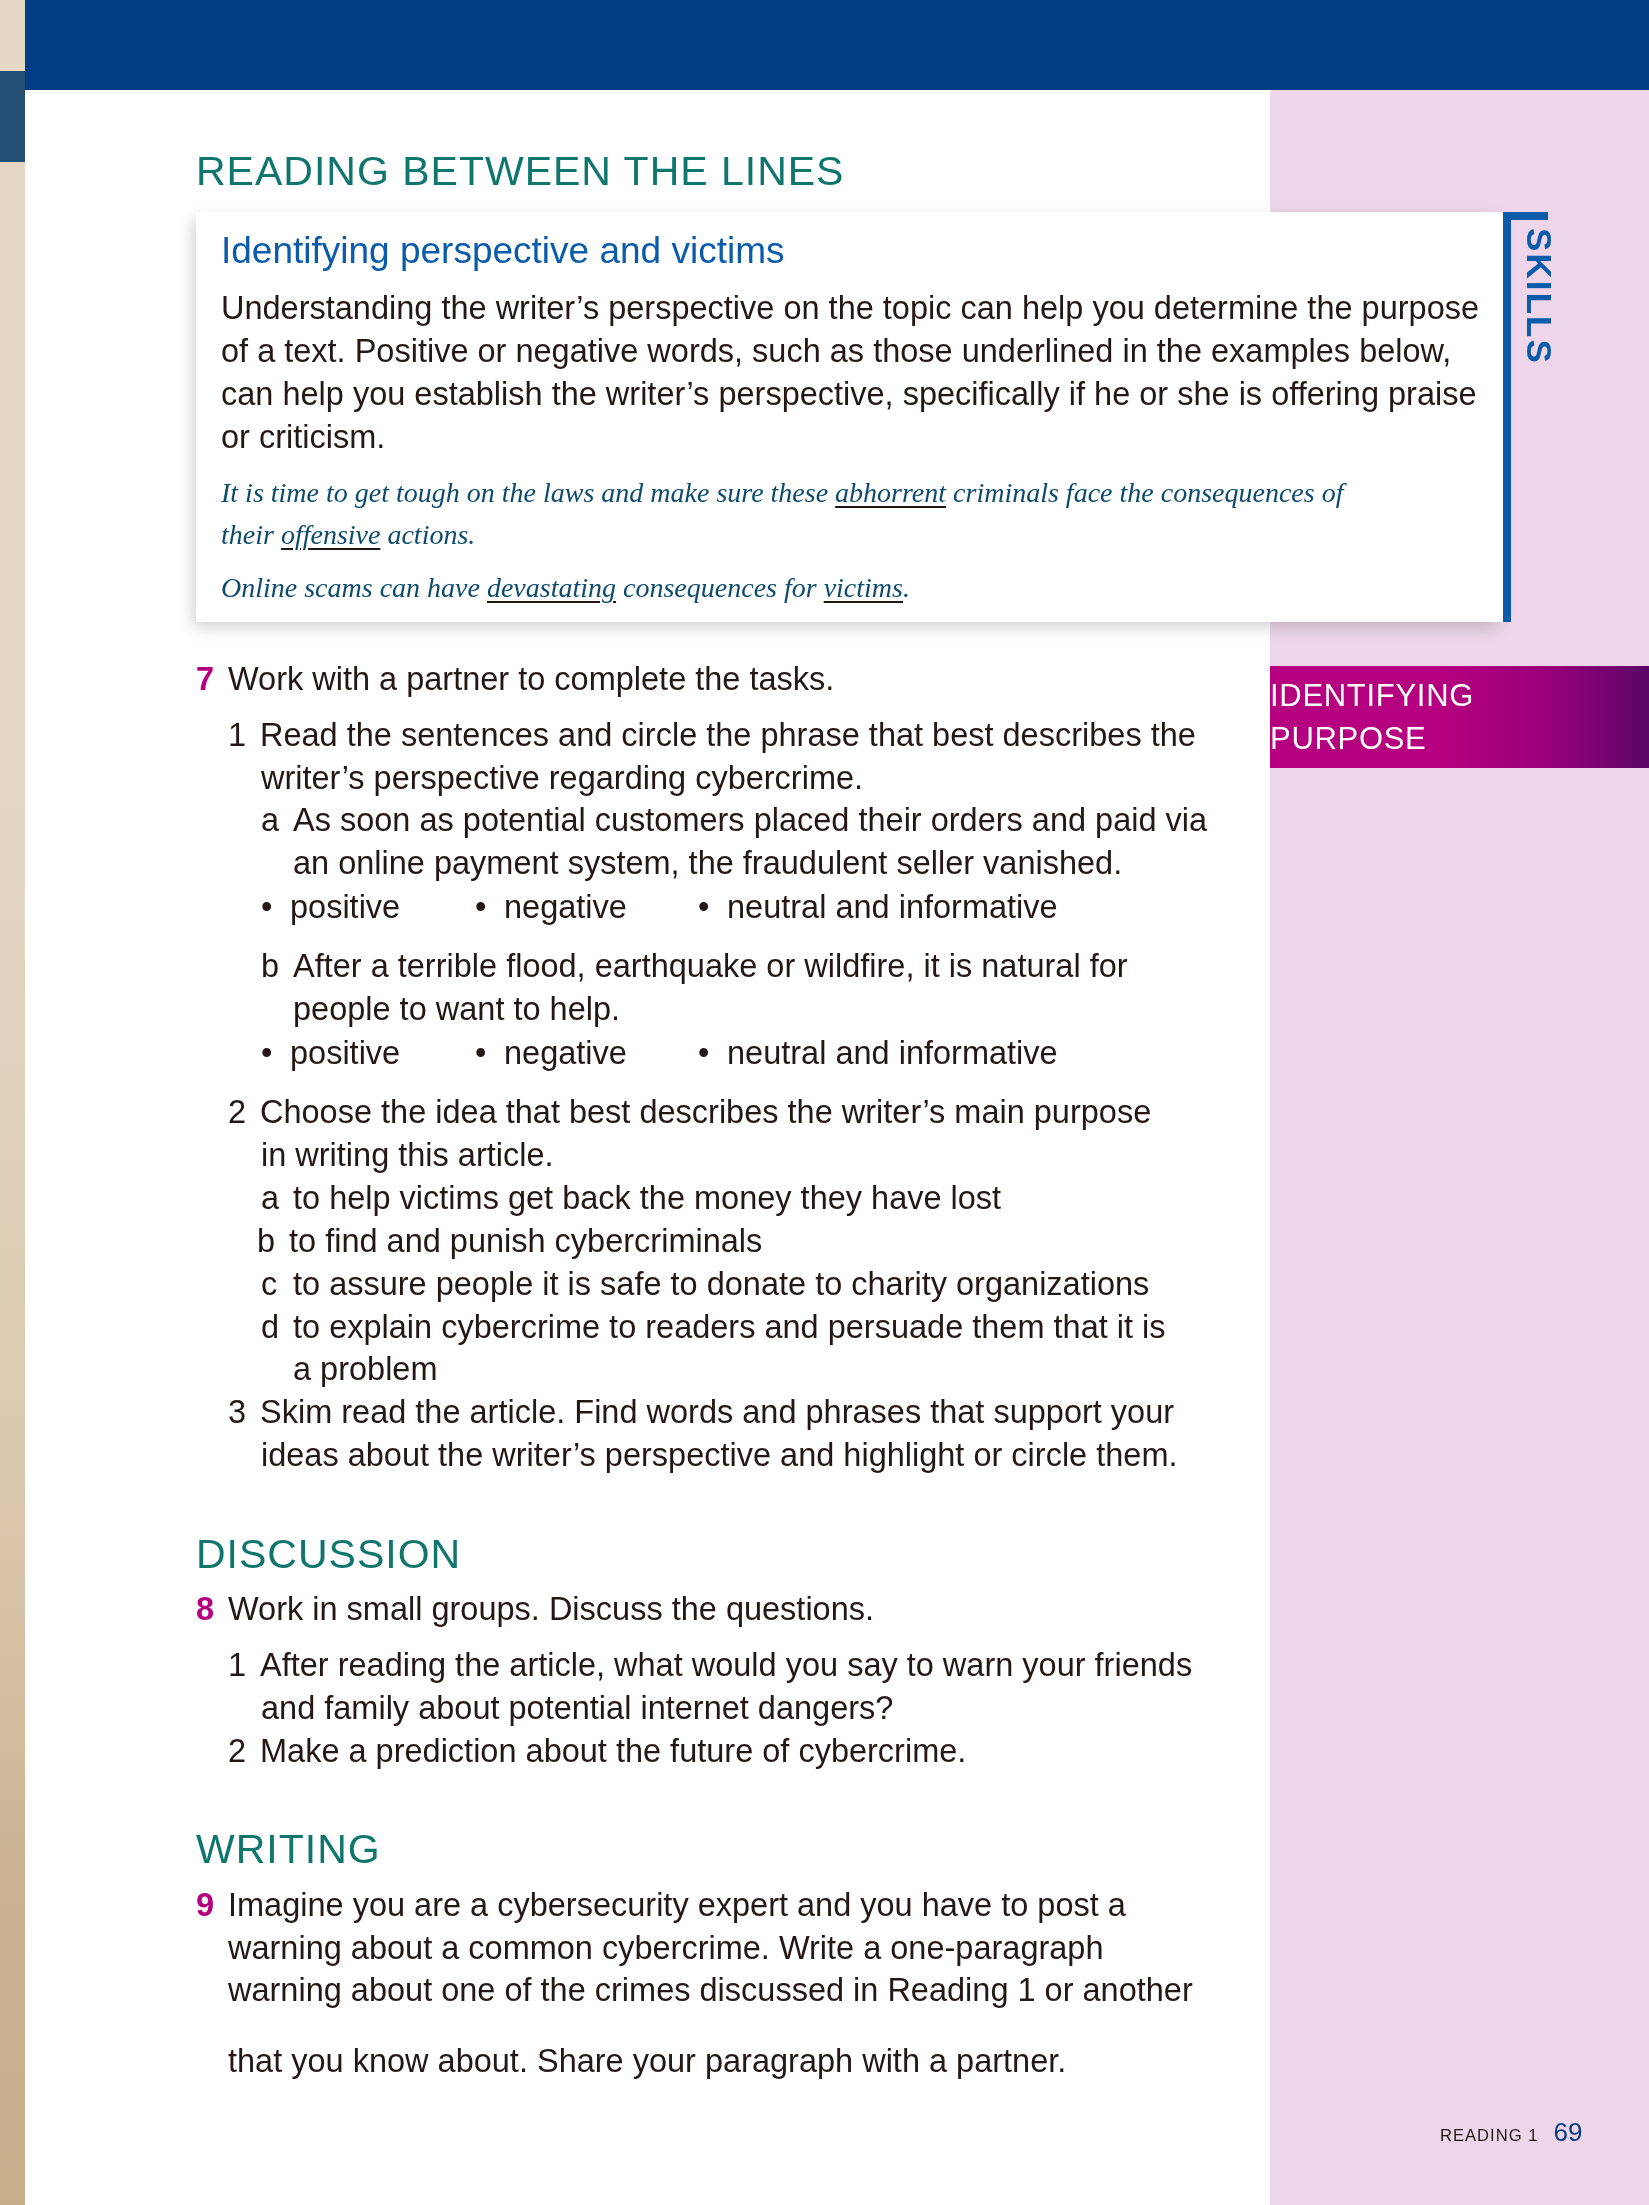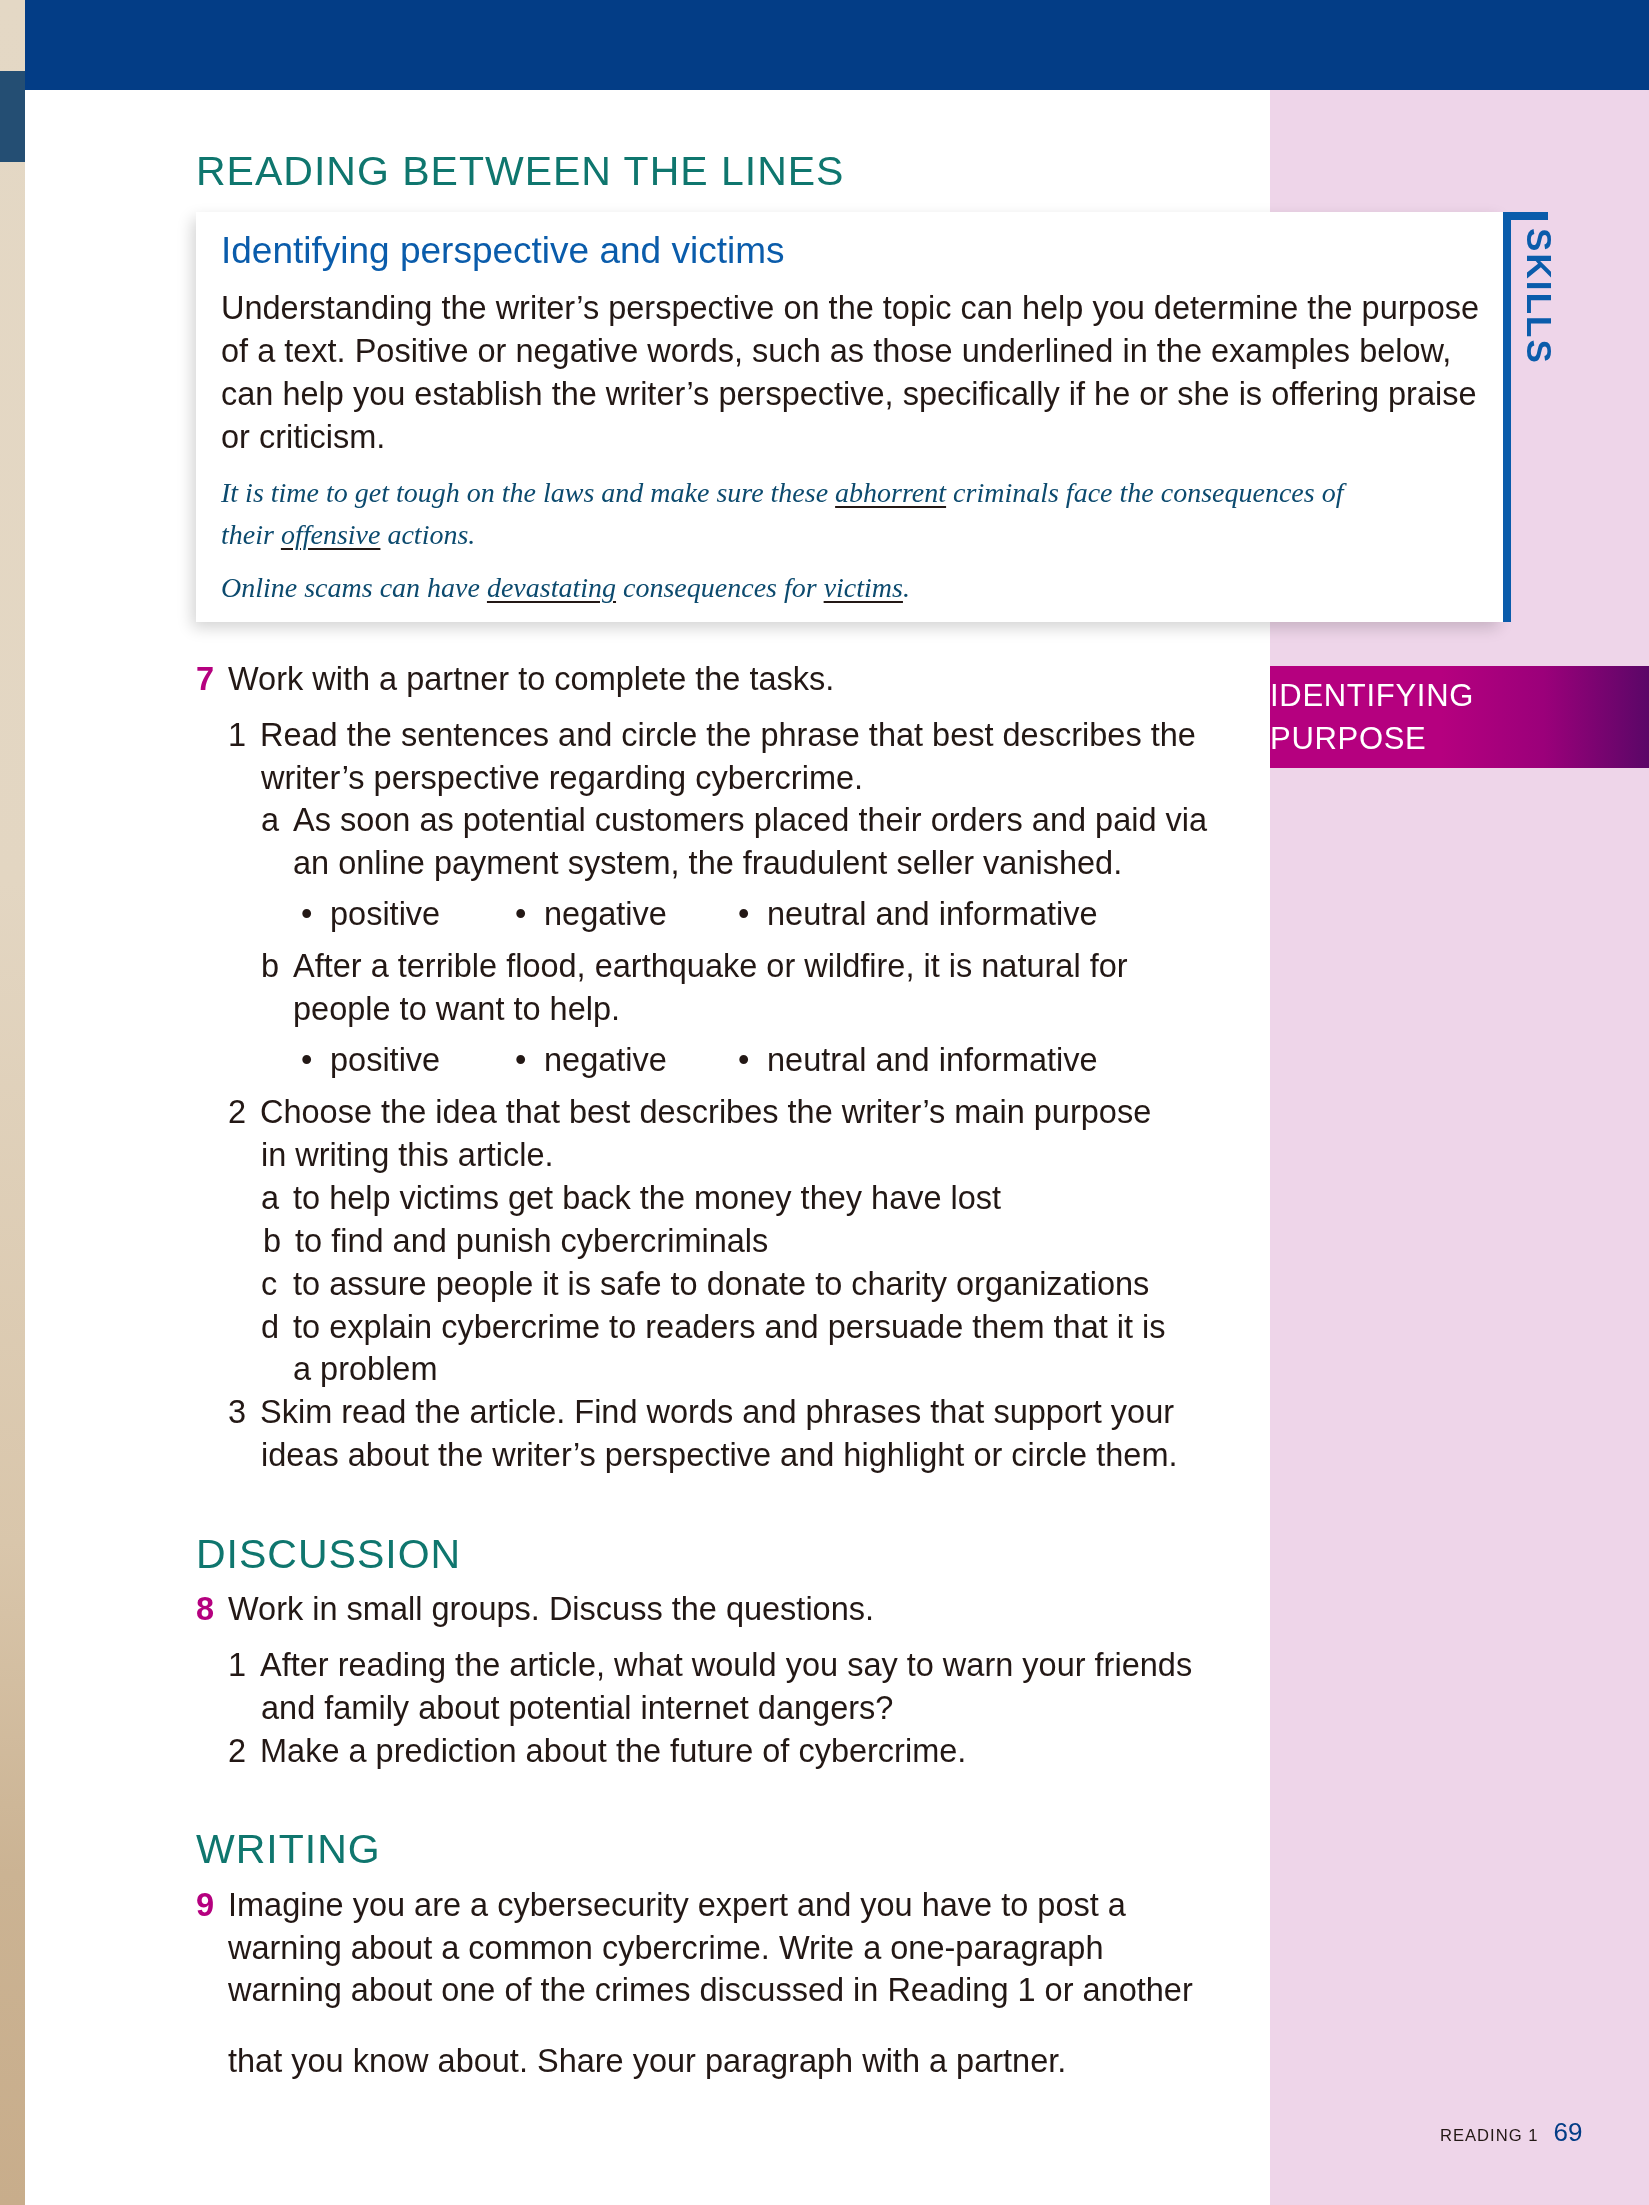--- a/index.html
+++ b/index.html
@@ -66,21 +66,21 @@
   }
   .example u { text-decoration-thickness: 2.1px; text-underline-offset: 4.1px; text-decoration-color: #231815; }
   .ex {
     position: absolute; left: 196px; width: 1051px;
     font-size: 32.5px; line-height: 43px;
   }
   .ex-num { color: #b5007f; font-weight: bold; display: inline-block; width: 32px; }
   .row { position: absolute; font-size: 32.5px; line-height: 43px; white-space: nowrap; }
   .lbl { display: inline-block; width: 32px; }
   .bullets { position: absolute; font-size: 32.5px; line-height: 43px; white-space: nowrap; }
-  .bullet-item { position: absolute; top: 8px; margin-left: 40px; }
+  .bullet-item { position: absolute; top: 1px; }
   .bullet-dot { display: inline-block; width: 29px; }
   .id-purpose {
     position: absolute; left: 1270px; top: 666px; width: 380px; height: 102px;
     background: linear-gradient(90deg, #b5007f 0%, #b5007f 45%, #9b007a 72%, #5a0767 100%);
     color: #ffffff; text-align: left; font-size: 31px; line-height: 43px;
     box-sizing: border-box; padding: 8.3px 66px 0 0; letter-spacing: 0.7px;
   }
   .footer {
     position: absolute; left: 1440px; top: 2117px; white-space: nowrap;
   }
@@ -149,21 +149,21 @@
 </div>
 
 <div class="row" style="left:228px; top:1091px;">
   <span class="lbl">2</span><span>Choose the idea that best describes the writer’s main purpose</span>
 </div>
 <div class="row" style="left:261px; top:1134px;">in writing this article.</div>
 
 <div class="row" style="left:261px; top:1177px;">
   <span class="lbl">a</span><span>to help victims get back the money they have lost</span>
 </div>
-<div class="row" style="left:263px; top:1220px;">
+<div class="row" style="left:257px; top:1220px;">
   <span class="lbl">b</span><span>to find and punish cybercriminals</span>
 </div>
 <div class="row" style="left:261px; top:1263px;">
   <span class="lbl">c</span><span>to assure people it is safe to donate to charity organizations</span>
 </div>
 <div class="row" style="left:261px; top:1306px;">
   <span class="lbl">d</span><span>to explain cybercrime to readers and persuade them that it is</span>
 </div>
 <div class="row" style="left:293px; top:1348px;">a problem</div>
 

